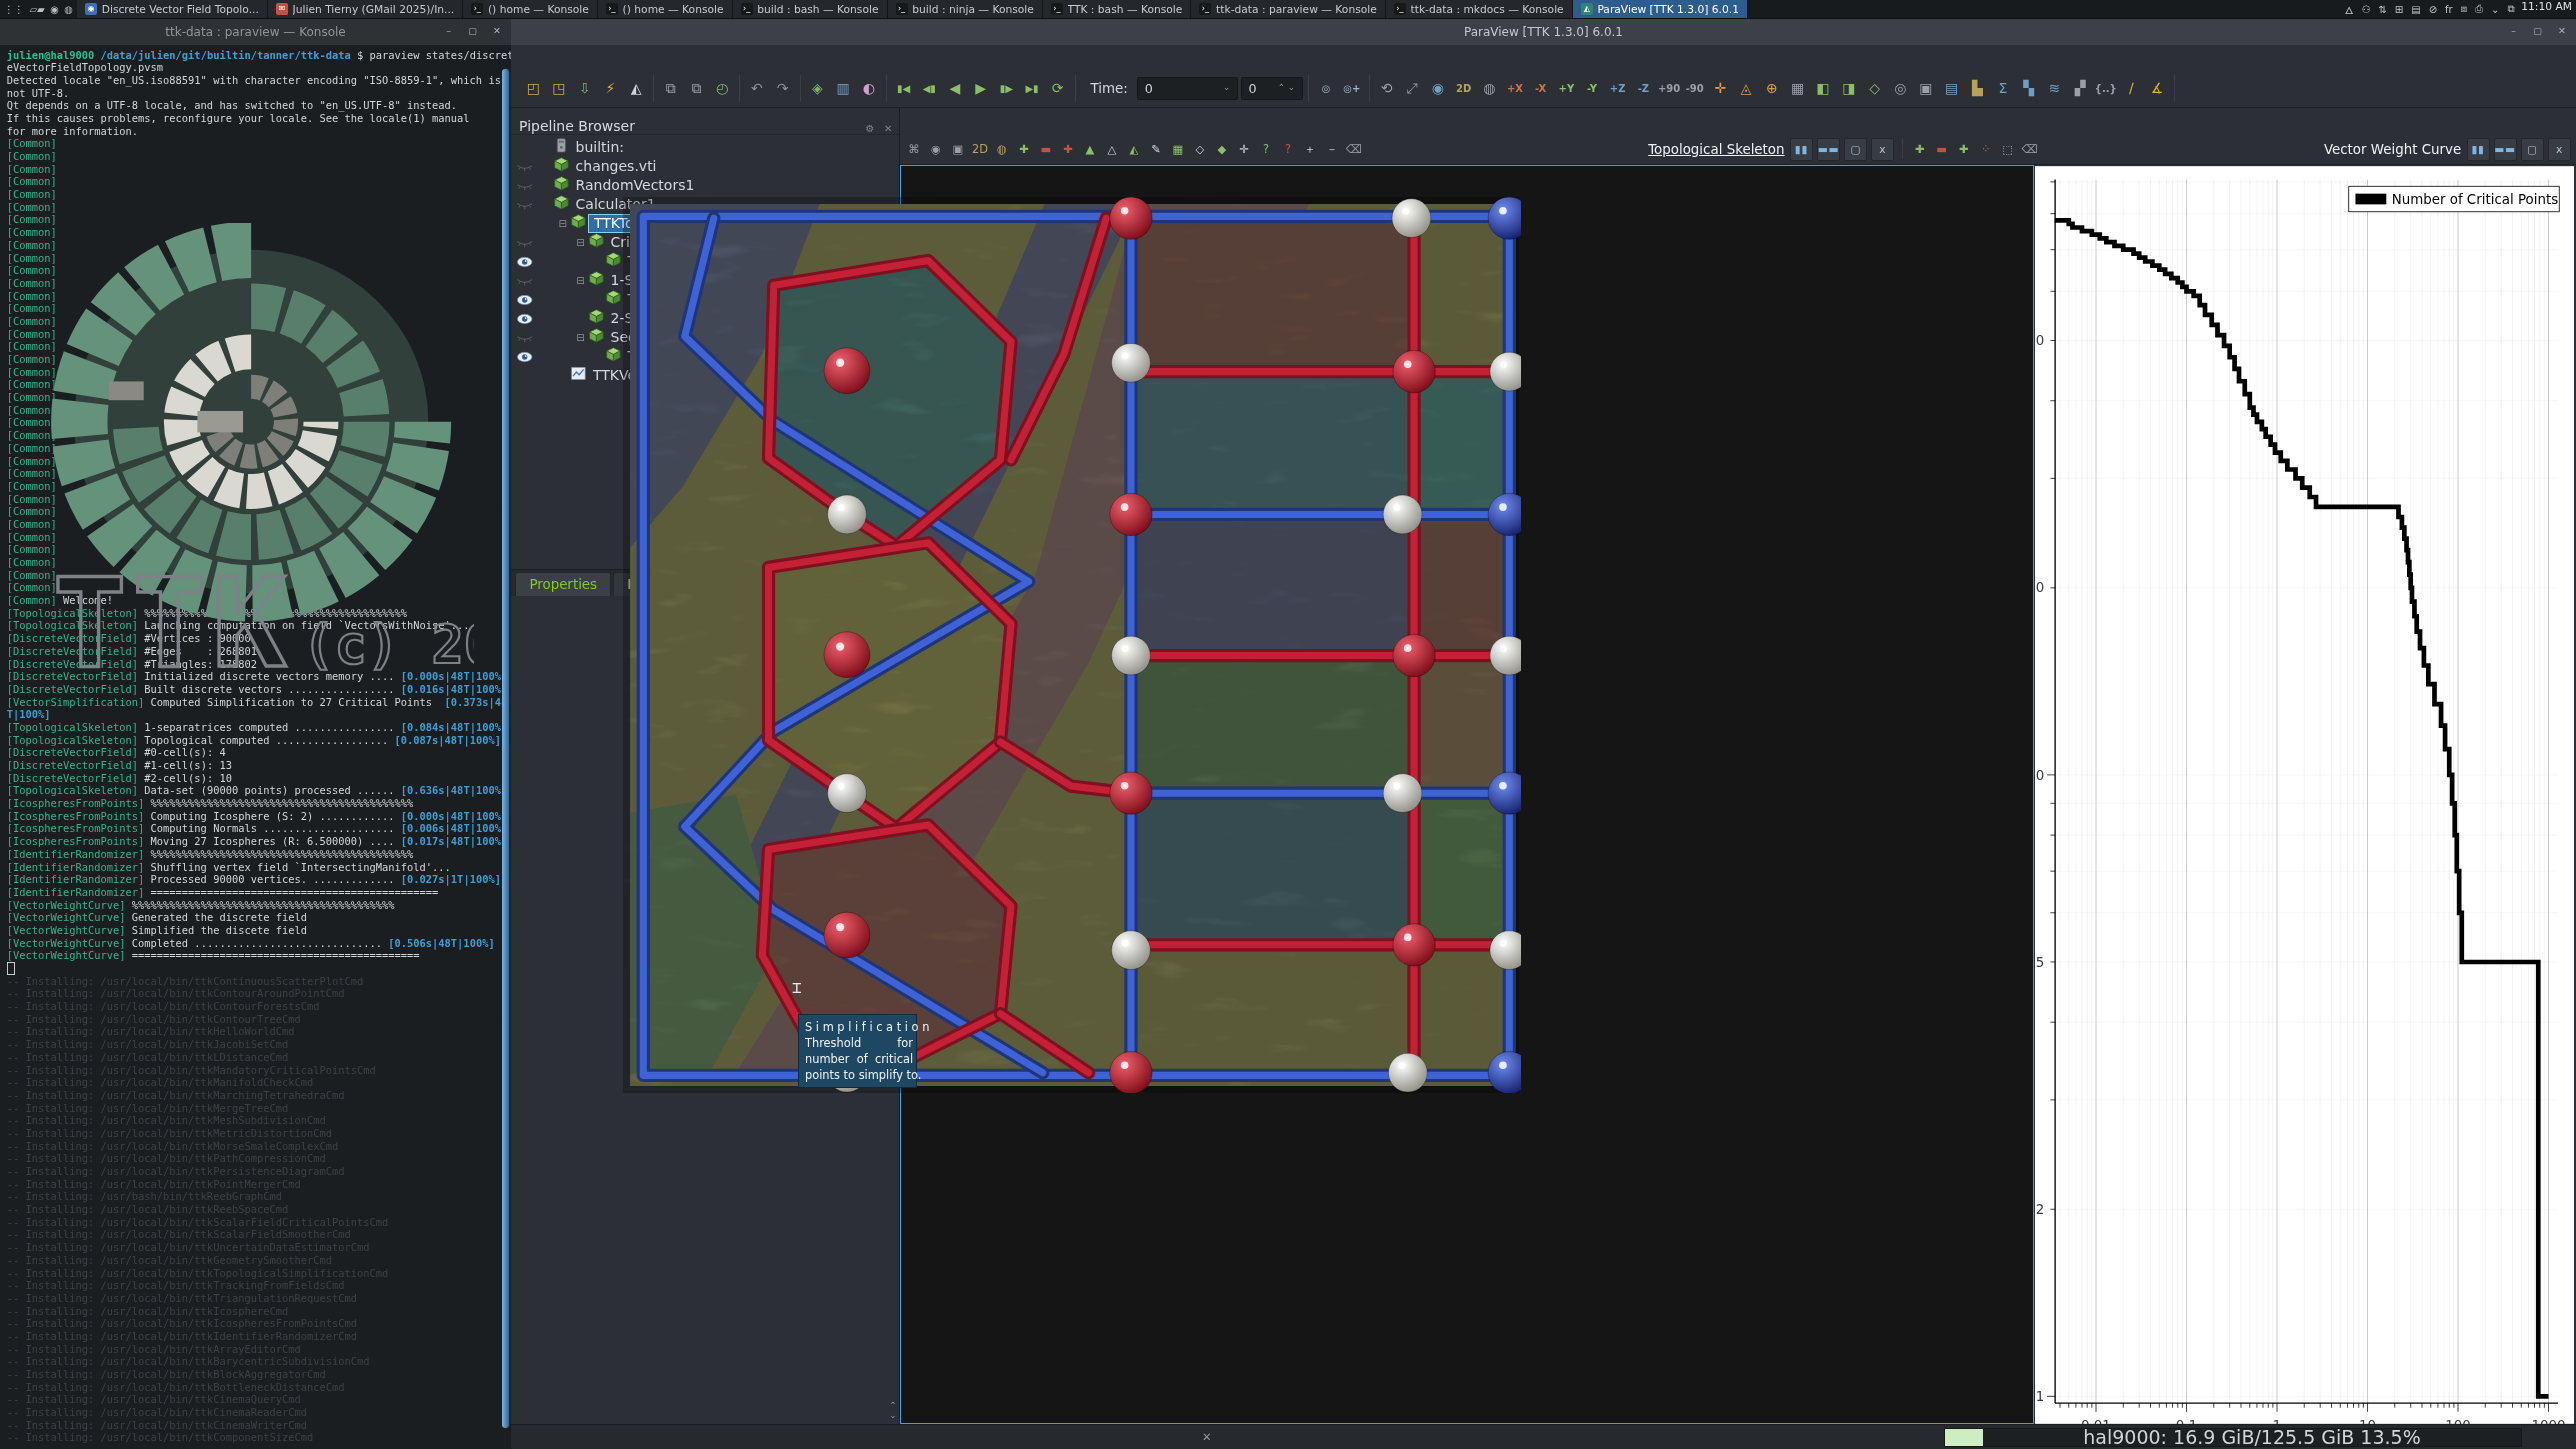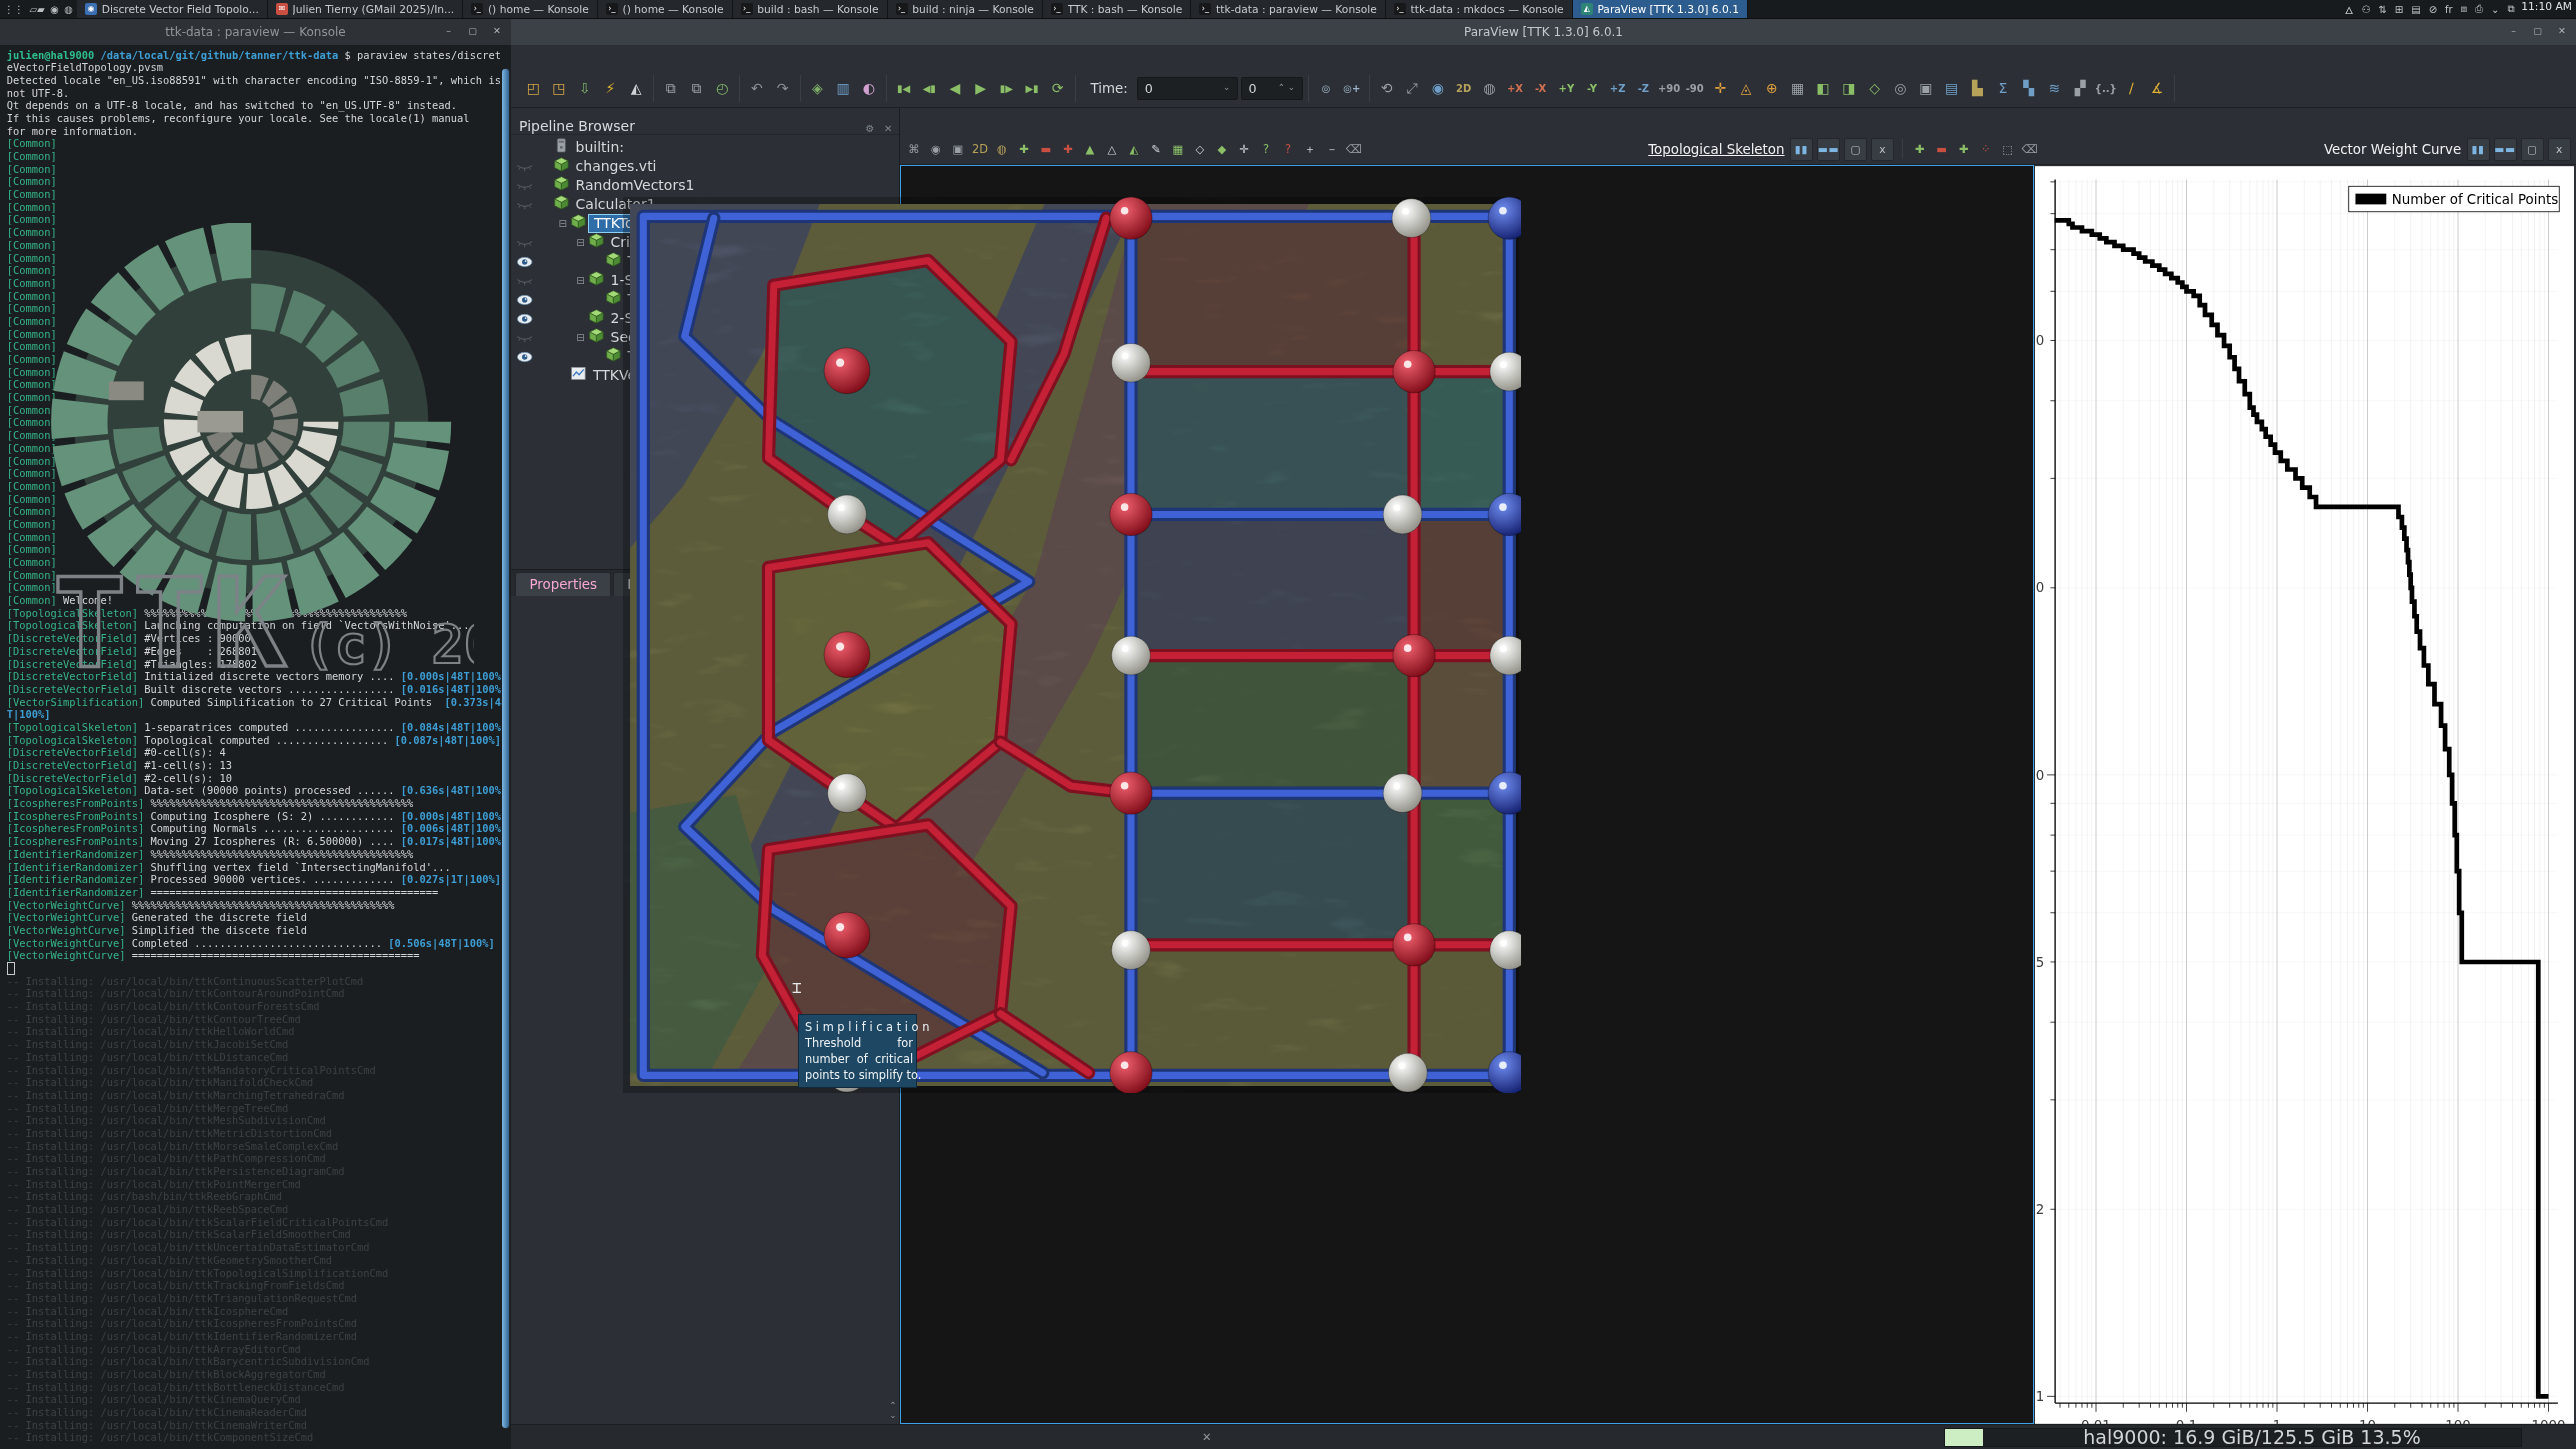--- a/index.html
+++ b/index.html
@@ -81,21 +81,21 @@
   .pl-eye svg { vertical-align:middle;}
   .pl-exp { width:14.8px; color:#8b9197; font-size:10px; text-align:center; flex:0 0 14.8px;}
   .pl-ico { width:17.4px; flex:0 0 17.4px; text-align:center;}
   .pl-lbl { padding:0.7px 5.4px; white-space:nowrap;}
   .pl-lbl.sel { background:#2f6da8; border:0.7px solid #8fd0f5; color:#fff; }
 
   
   #props-tabs { display:flex; gap:1.3px; background:#26292d; height:25.5px; align-items:flex-end; padding-left:4px;}
   .ptab { padding:4px 13.4px; font-size:13.4px; color:#cfd3d6; background:#33383d; border:0.7px solid #222529; border-bottom:none;
           border-radius:2.7px 2.7px 0 0;}
-  .ptab.on { background:#3b4046; color:#f9a8d4;}
+  .ptab.on { background:#3b4046; color:#84cc16;}
   #props-body { position:absolute; left:0; top:25.5px; right:9.4px; bottom:0; overflow:hidden; padding:0 8px;}
   #props-scroll { position:absolute; right:0px; top:25.5px; width:8px; bottom:24px; background:#26292d;}
   #props-scroll .thumb { position:absolute; left:0.7px; right:0.7px; top:2.7px; height:201px; background:#4a5057; border-radius:3.4px;}
   .scr-arrows { position:absolute; right:0; bottom:0; width:9.4px; color:#8d949a; font-size:8.7px; text-align:center; line-height:10px;}
 
   
   #layout-bar { position:absolute; left:389px; top:89px; right:0; height:27px; background:#26292d;
                 display:flex; align-items:flex-end; }
   .ltab { background:#33383d; color:#d6d9db; font-size:12.7px; padding:4.7px 9.4px; border-radius:2.7px 2.7px 0 0;
           display:flex; gap:8px; align-items:center; margin-left:2.7px; border:0.7px solid #202327; border-bottom:none;}
@@ -206,21 +206,21 @@
     <div class="titlebar tb-inactive">
       <span>ttk-data : paraview — Konsole</span>
       <span class="wbtns" id="konsole-wbtns">
           <span class="wbtn">–</span>
           <span class="wbtn">▢</span>
           <span class="wbtn">✕</span>
         </span>
     </div>
     <div id="terminal">
       <div id="term-log">
-          <div class="tl"><span class="tp-u">julien@hal9000</span><span class="tp-p"> /data/local/git/github/tanner/ttk-data</span><span class="tp-w"> $ </span><span class="tp-w">paraview states/discret</span></div>
+          <div class="tl"><span class="tp-u">julien@hal9000</span><span class="tp-p"> /data/julien/git/builtin/tanner/ttk-data</span><span class="tp-w"> $ </span><span class="tp-w">paraview states/discret</span></div>
           <div class="tl">eVectorFieldTopology.pvsm</div>
           <div class="tl">Detected locale "en_US.iso88591" with character encoding "ISO-8859-1", which is</div>
           <div class="tl">not UTF-8.</div>
           <div class="tl">Qt depends on a UTF-8 locale, and has switched to "en_US.UTF-8" instead.</div>
           <div class="tl">If this causes problems, reconfigure your locale. See the locale(1) manual</div>
           <div class="tl">for more information.</div>
           <div class="tl"><span class="tag">[Common]</span></div>
           <div class="tl"><span class="tag">[Common]</span></div>
           <div class="tl"><span class="tag">[Common]</span></div>
           <div class="tl"><span class="tag">[Common]</span></div>

